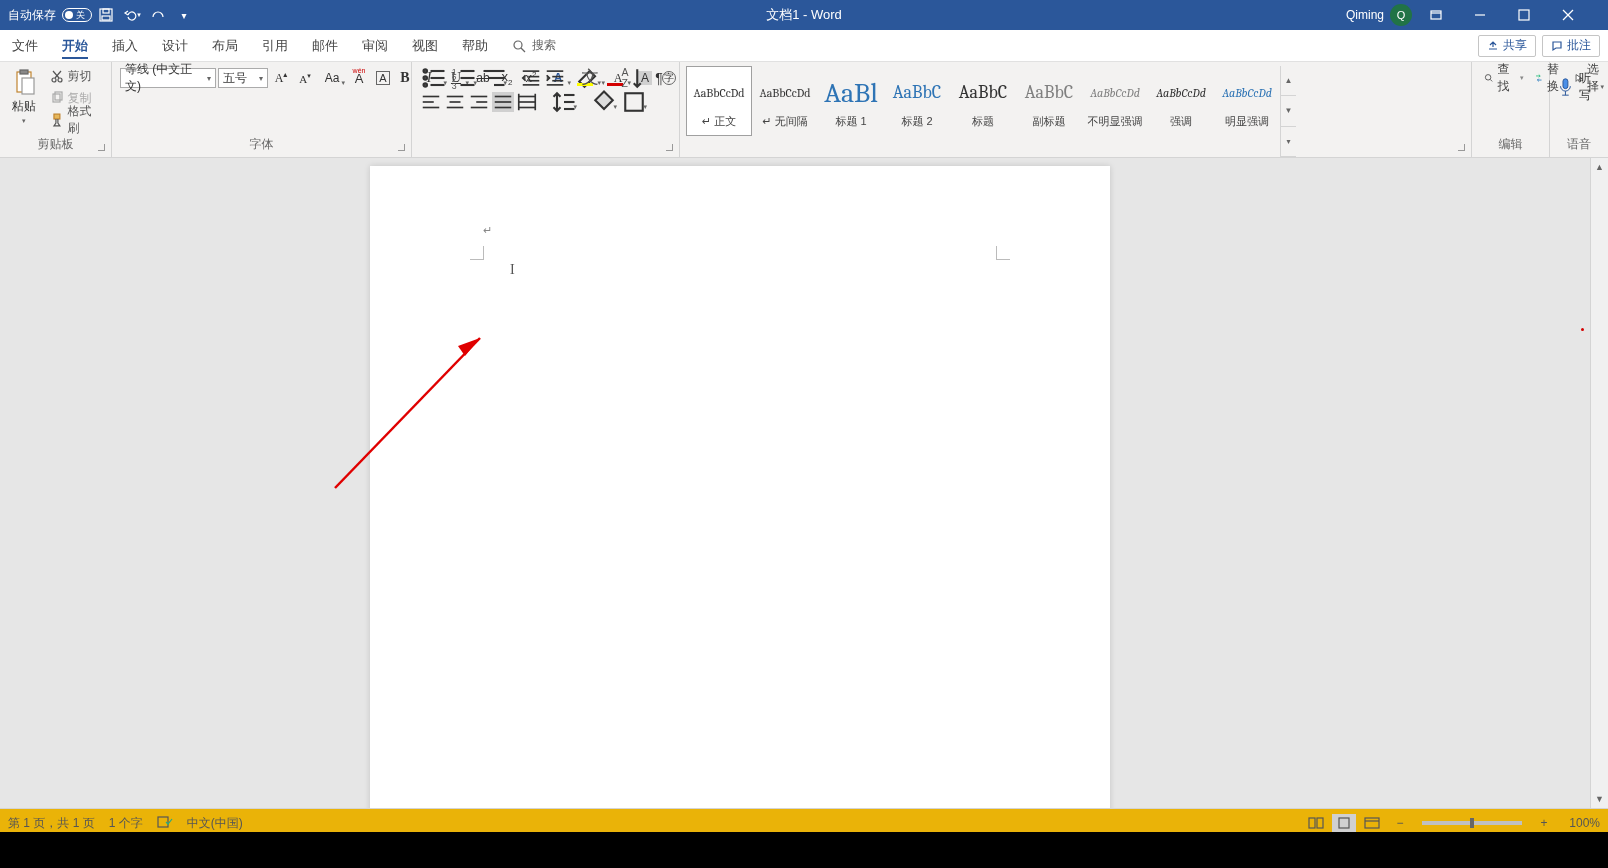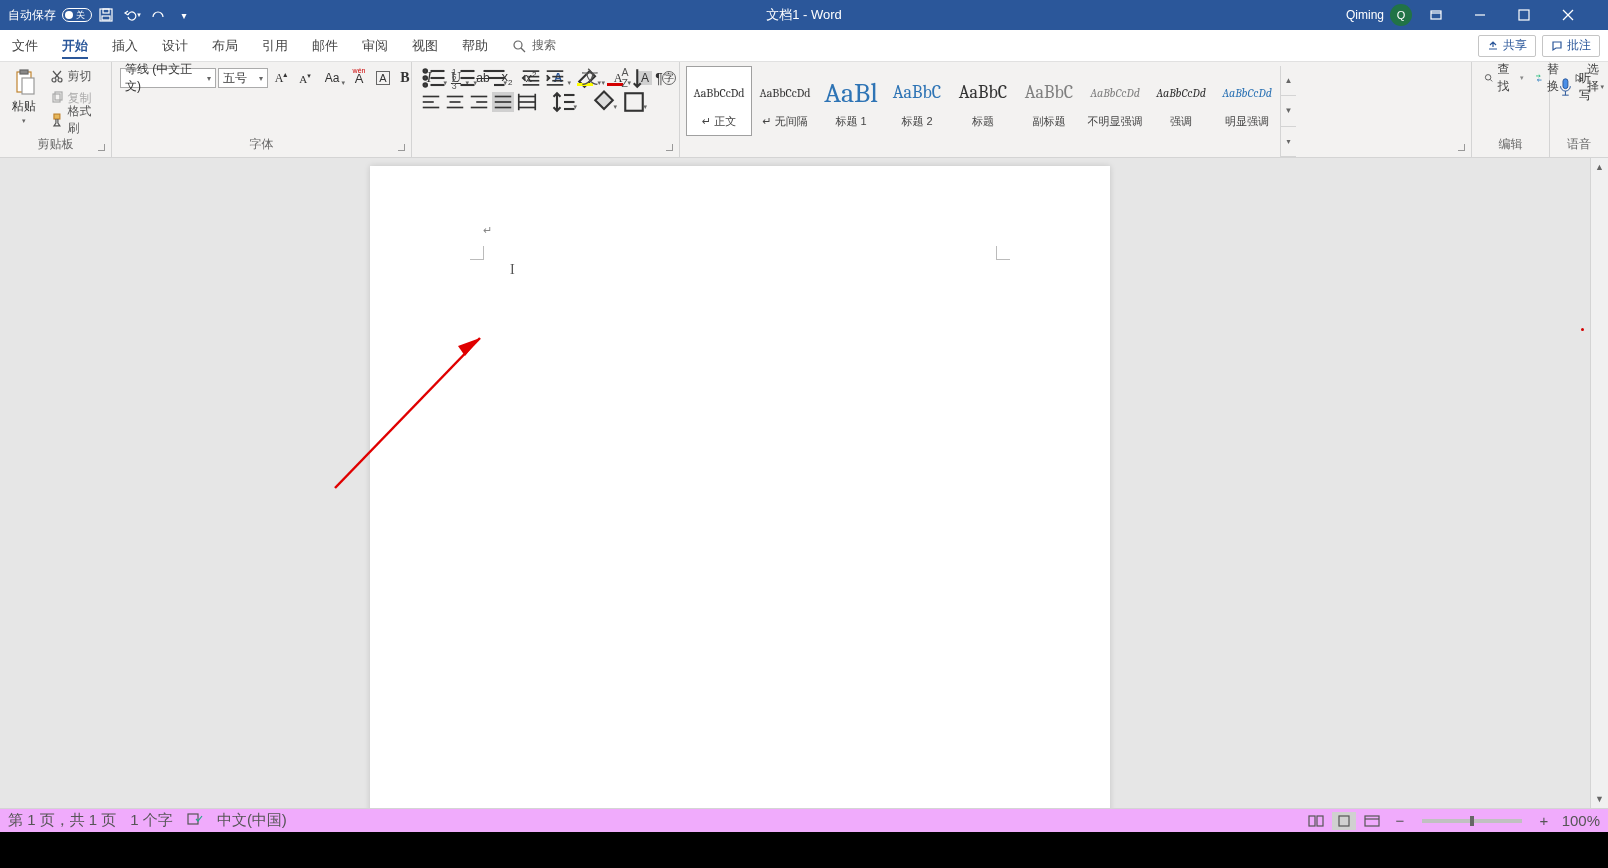--- a/index.html
+++ b/index.html
@@ -91,21 +91,21 @@
 .page .cursor-mark { position:absolute; left:140px; top:96px; font-size:14px; color:#555; font-family:"SimSun"; }
 .page .para-mark { position:absolute; left:113px; top:58px; font-size:11px; color:#888; }
 .arrow-svg { position:absolute; left:330px; top:160px; pointer-events:none; }
 .vscroll { position:absolute; right:0; top:0; bottom:0; width:18px; background:#f0f0f0; border-left:1px solid #d4d4d4; }
 .vscroll .up, .vscroll .down { height:18px; display:flex; align-items:center; justify-content:center; font-size:9px; color:#666; }
 .vscroll .track { position:absolute; top:18px; bottom:18px; left:0; right:0; }
 .vscroll .down { position:absolute; bottom:0; left:0; right:0; }
 .red-dot { position:absolute; right:24px; top:170px; width:3px; height:3px; background:#d40000; border-radius:50%; }
 
 
-.statusbar { height:24px; background:#f0abfc; border-top:1px solid #d4d4d4; display:flex; align-items:center; padding:0 8px; font-size:15px; color:#555; gap:14px; }
+.statusbar { height:24px; background:#eab308; border-top:1px solid #d4d4d4; display:flex; align-items:flex-end; padding:0 8px; font-size:12px; color:#555; gap:14px; }
 .statusbar .right { margin-left:auto; display:flex; align-items:center; gap:4px; }
 .view-btn { width:24px; height:18px; display:flex; align-items:center; justify-content:center; }
 .view-btn.active { background:#d0d0d0; }
 .zoom-slider { width:100px; height:4px; background:#c0c0c0; position:relative; margin:0 6px; }
 .zoom-slider .thumb { position:absolute; left:48px; top:-3px; width:4px; height:10px; background:#666; }
 
 
 .black-bar { height:36px; background:#000; }
 
 svg { stroke: currentColor; fill: none; stroke-width: 1.2; }

